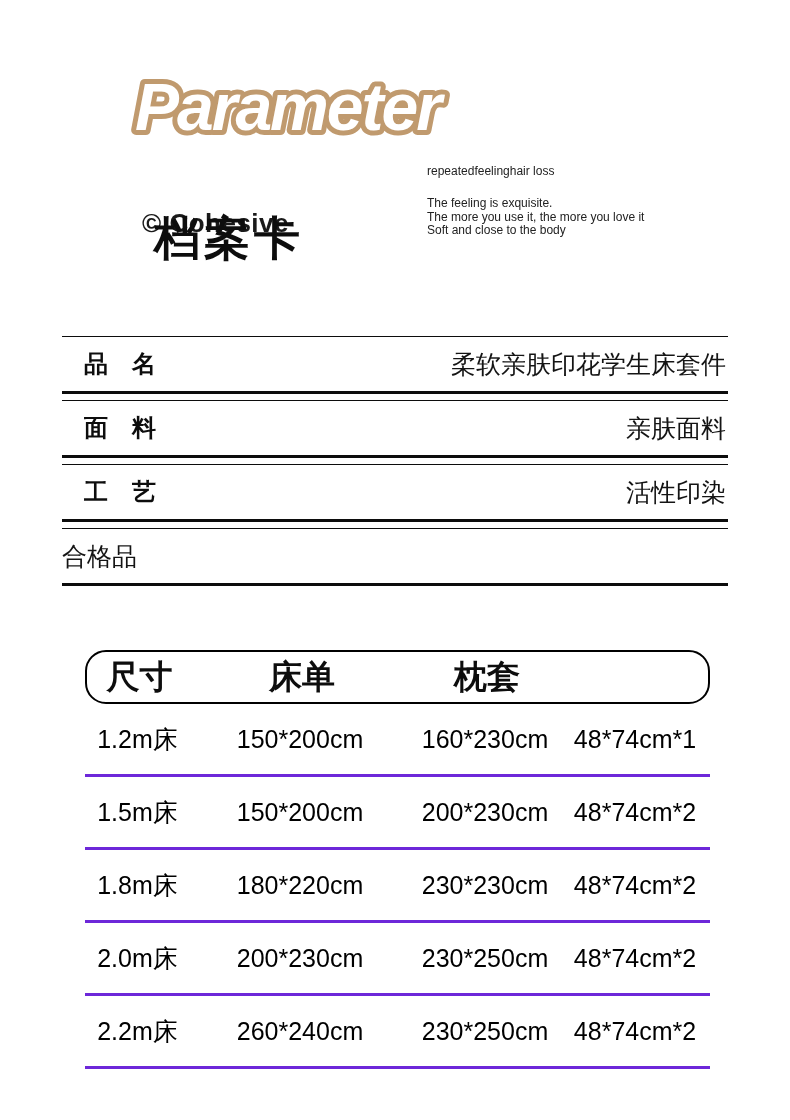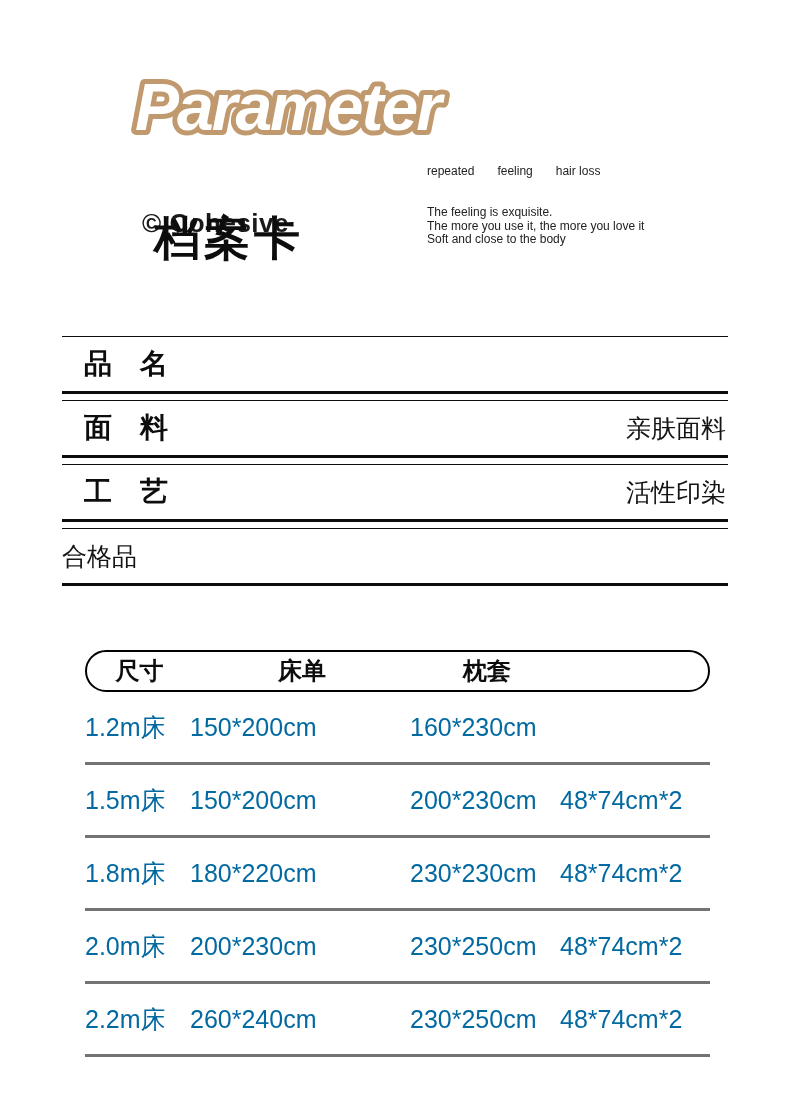--- a/index.html
+++ b/index.html
@@ -12,42 +12,42 @@
   .wordmark{position:absolute;left:130px;top:62px;font-style:italic;}
   .wm-text{
     font-family:"Liberation Sans","DejaVu Sans",sans-serif;
     font-size:66px;font-weight:bold;letter-spacing:-2px;
     fill:#ffffff;stroke:#c09a6e;stroke-width:10px;
     stroke-linejoin:round;paint-order:stroke fill;
   }
   .brand{position:absolute;left:142px;top:172px;font-size:26px;font-weight:600;letter-spacing:.5px;color:#1a1a1a;margin-top:36px;}
   .subtitle{position:absolute;left:154px;top:208px;font-size:46px;font-weight:700;letter-spacing:4px;color:#0d0d0d;}
   .right-block{position:absolute;left:427px;top:164px;width:240px;color:#222;}
-  .tags{display:flex;gap:23px;font-size:12px;}
-  .tagline{margin-top:28px;font-size:12px;line-height:13.5px;}
+  .tags{display:flex;font-size:12px;}
+  .tagline{margin-top:19px;font-size:12px;line-height:13.5px;}
   
   .specs{position:absolute;left:62px;top:336px;width:666px;}
   .spec-row{
     display:flex;justify-content:space-between;align-items:center;
     border-top:1.5px solid #0c0c0c;border-bottom:3px solid #0c0c0c;
     height:54px;margin-bottom:6px;
   }
-  .spec-label{padding-left:22px;font-size:28px;font-weight:700;color:#0d0d0d;}
+  .spec-label{padding-left:22px;font-size:24px;font-weight:700;color:#0d0d0d;}
   .spec-value{font-size:25px;font-weight:500;padding-right:2px;color:#141414;}
   
   .size-table{position:absolute;left:85px;top:650px;width:625px;}
   .st-header{
-    box-sizing:border-box;border:2.5px solid #000;border-radius:21px;height:42px;
+    box-sizing:border-box;border:2.5px solid #000;border-radius:21px;height:54px;
     display:grid;grid-template-columns:105px 220px 150px 150px;align-items:center;
-    font-size:24px;font-weight:700;text-align:center;color:#0d0d0d;
+    font-size:33px;font-weight:700;text-align:center;color:#0d0d0d;
   }
   .st-row{
     display:grid;grid-template-columns:105px 220px 150px 150px;align-items:center;
-    height:70px;border-bottom:3px solid #737373;font-size:25px;font-weight:400;
-    color:#0369a1;
+    height:70px;border-bottom:3px solid #6d28d9;font-size:25px;font-weight:400;
+    text-align:center;color:#000000;
   }
   .st-cell{white-space:nowrap;}
 </style>
 </head>
 <body>
 
 <div class="wordmark">
   <svg width="390" height="92" viewBox="0 0 390 92">
     <text x="5" y="68" class="wm-text">Parameter</text>
   </svg>
@@ -65,20 +65,21 @@
   <div class="tagline">
     <div>The feeling is exquisite.</div>
     <div>The more you use it, the more you love it</div>
     <div>Soft and close to the body</div>
   </div>
 </div>
 
 <div class="specs">
   <div class="spec-row">
     <span class="spec-label">品　名</span>
+    <span class="spec-value">柔软亲肤印花学生床套件</span>
   </div>
   <div class="spec-row">
     <span class="spec-label">面　料</span>
     <span class="spec-value">亲肤面料</span>
   </div>
   <div class="spec-row">
     <span class="spec-label">工　艺</span>
     <span class="spec-value">活性印染</span>
   </div>
   <div class="spec-row">
@@ -90,20 +91,21 @@
   <div class="st-header">
     <span class="st-cell">尺寸</span>
     <span class="st-cell">床单</span>
     <span class="st-cell">枕套</span>
   </div>
 
   <div class="st-row">
     <span class="st-cell">1.2m床</span>
     <span class="st-cell">150*200cm</span>
     <span class="st-cell">160*230cm</span>
+    <span class="st-cell">48*74cm*1</span>
   </div>
   <div class="st-row">
     <span class="st-cell">1.5m床</span>
     <span class="st-cell">150*200cm</span>
     <span class="st-cell">200*230cm</span>
     <span class="st-cell">48*74cm*2</span>
   </div>
   <div class="st-row">
     <span class="st-cell">1.8m床</span>
     <span class="st-cell">180*220cm</span>

